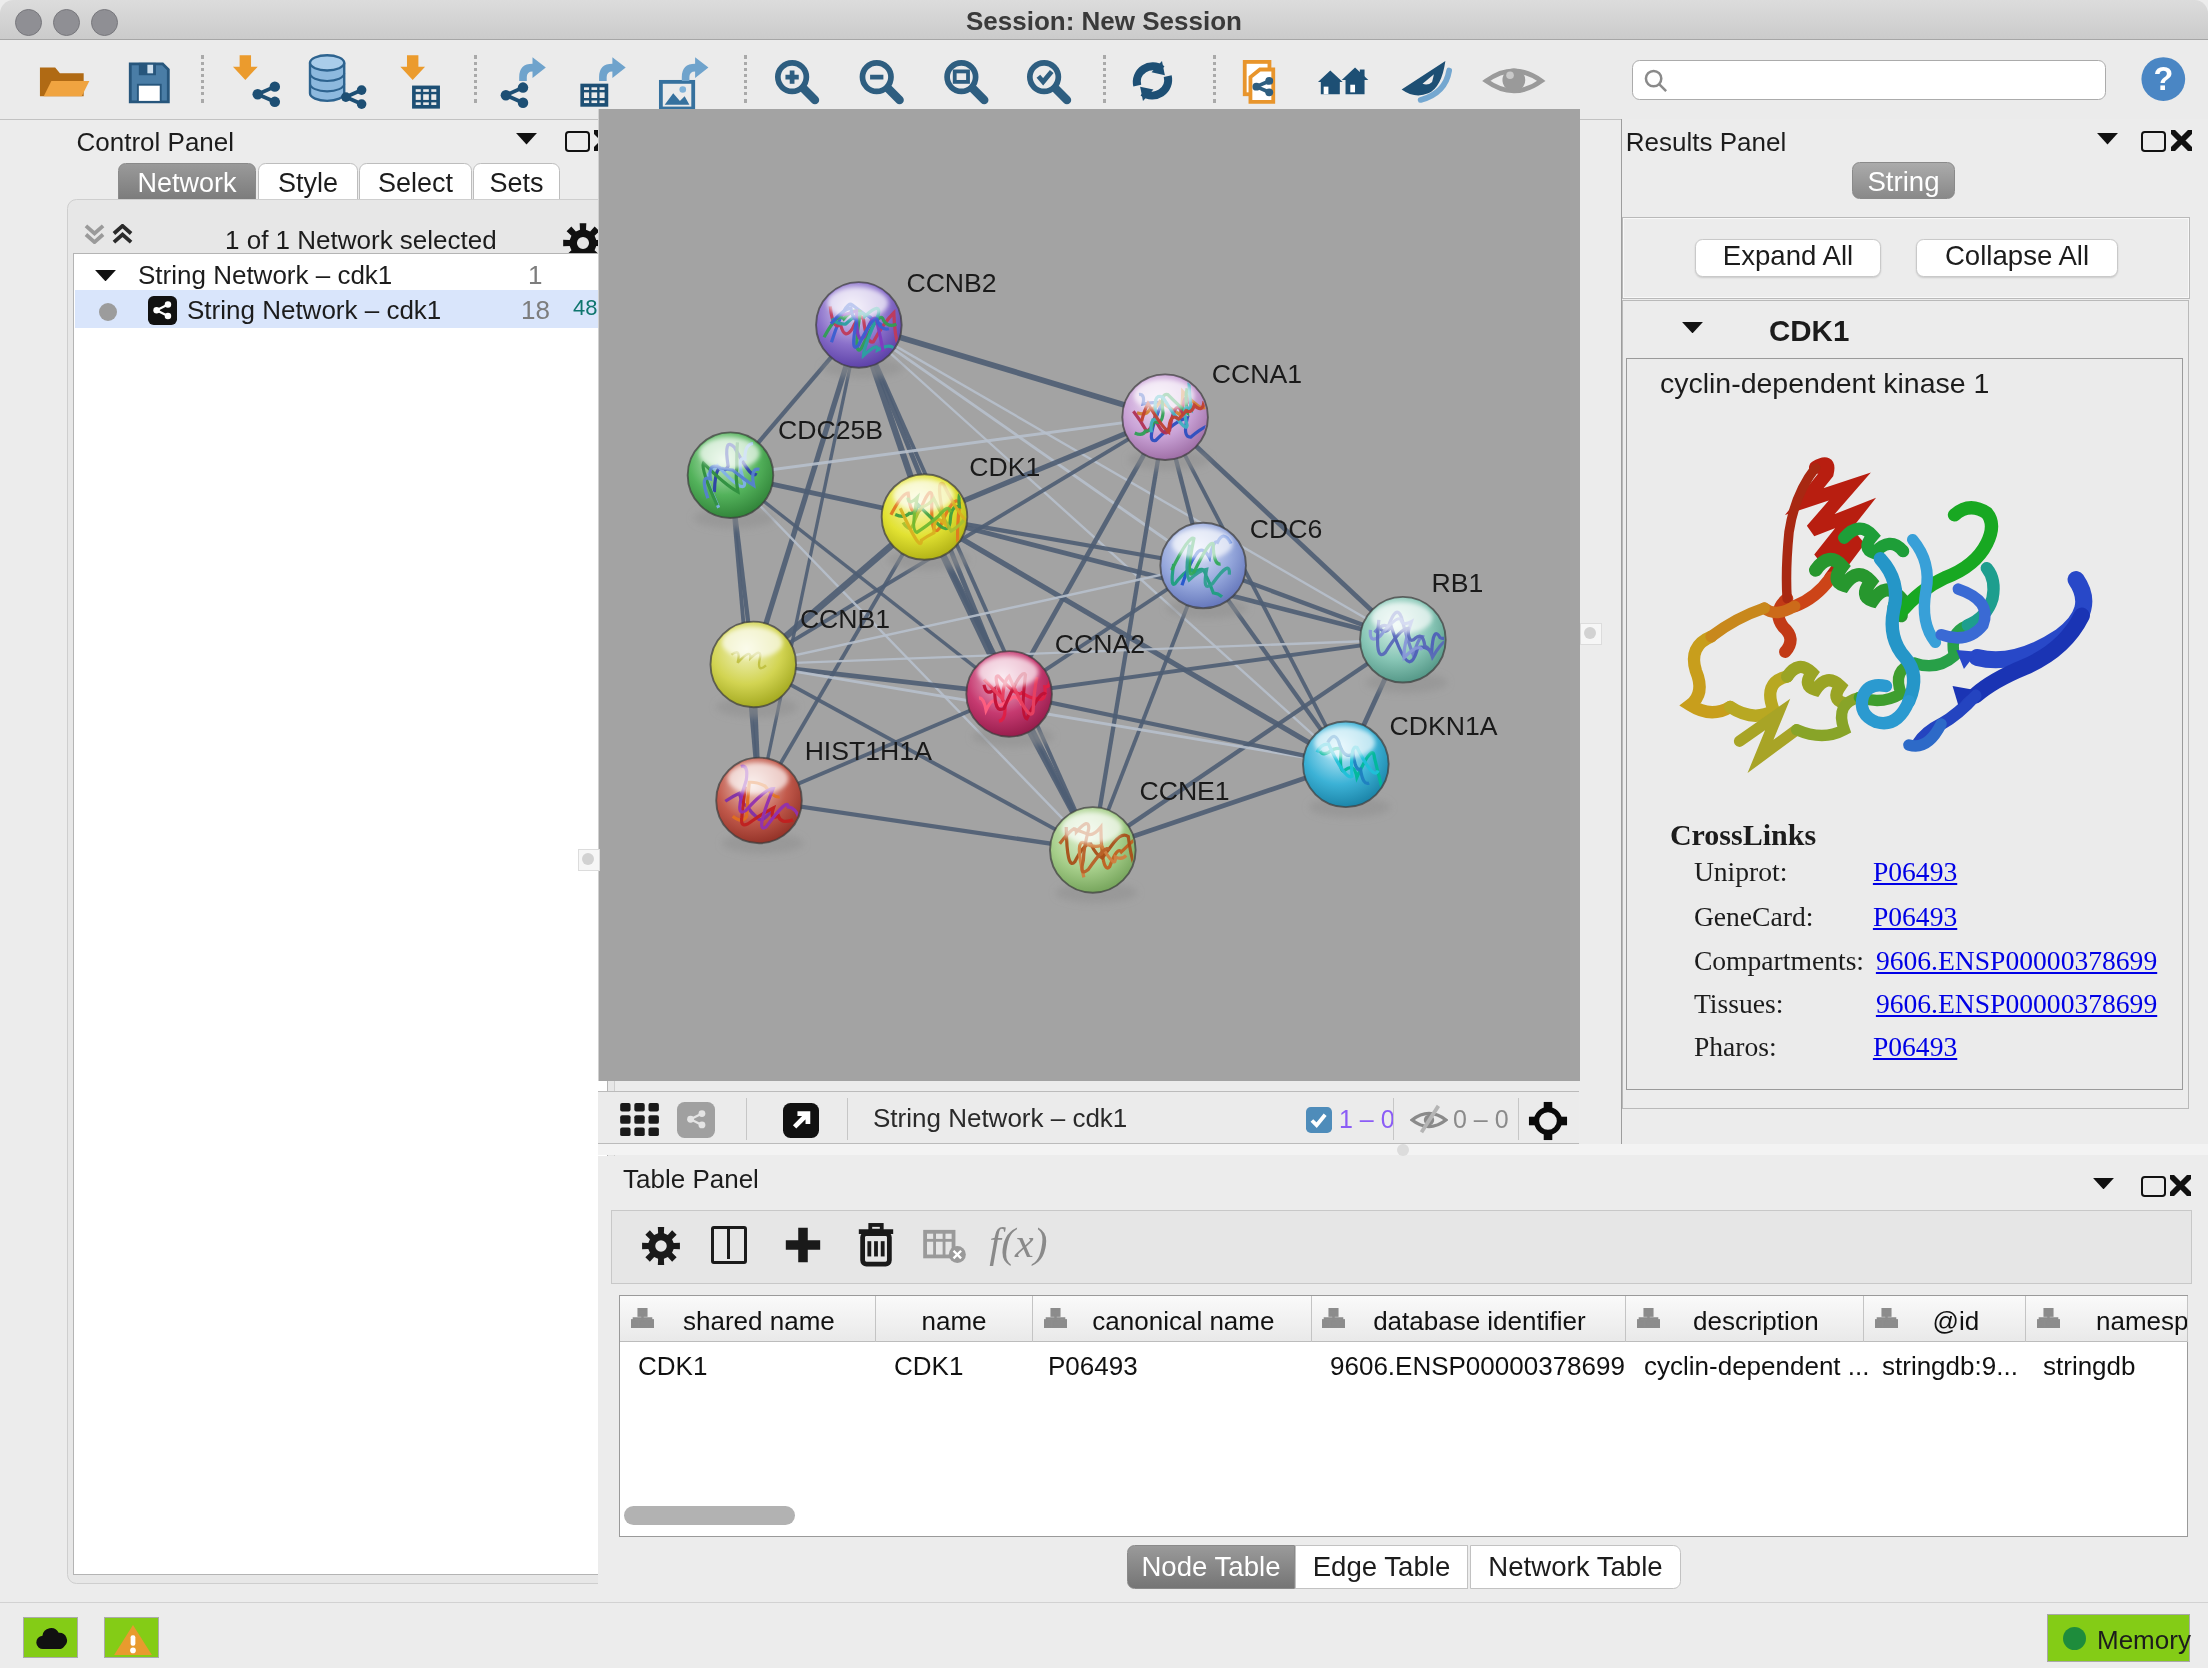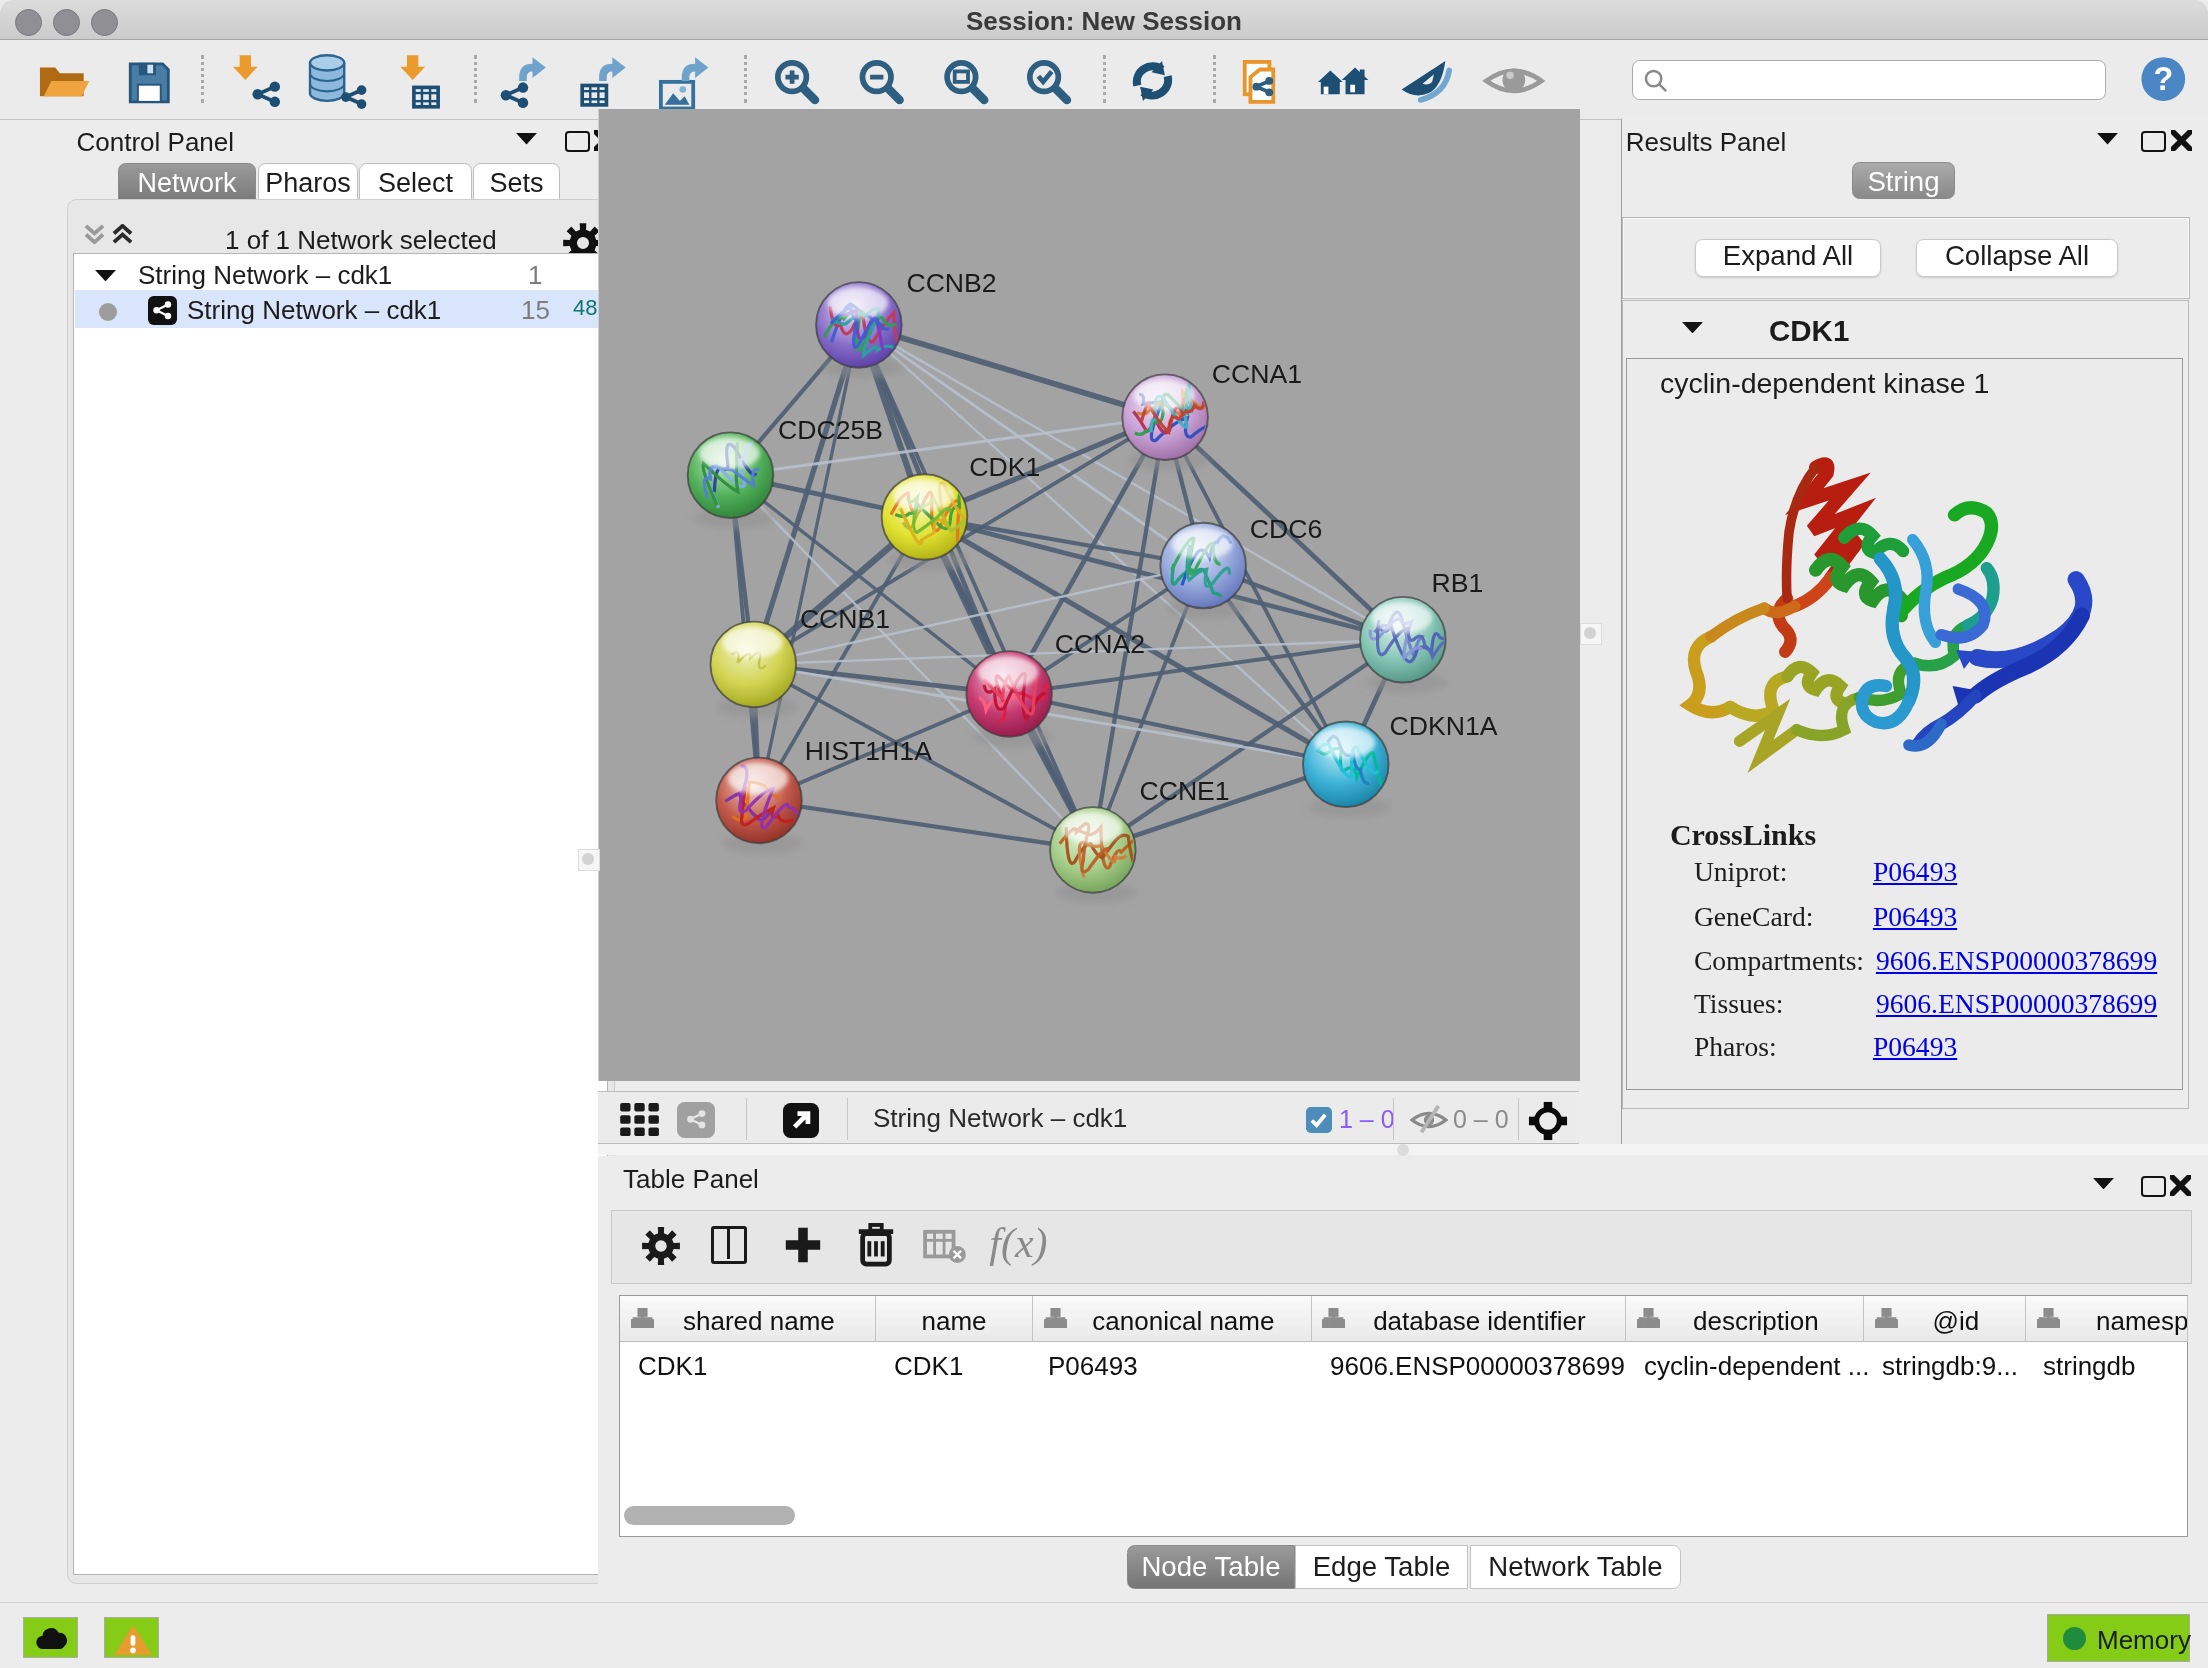--- a/index.html
+++ b/index.html
@@ -195,42 +195,42 @@
 <div id="cpanel" class="abs" style="left:0;top:119px;width:597px;height:1468px;margin-left:48px;">
  <div id="ctitle" class="abs" style="left:28.5px;top:7.6px;">Control Panel</div>
  <svg class="abs" style="left:468px;top:14.3px" width="21" height="11.4" viewBox="0 0 22 12">
       <path d="M0,0 L22,0 L11,12 Z" fill="#111"></path>
     </svg>
     <div class="abs" style="left:517px;top:12.4px;width:21px;height:17px;border:2.9px solid #111;border-radius:3.8px;"></div>
     <svg class="abs" style="left:546px;top:11.4px" width="21" height="21" viewBox="0 0 22 22">
       <path d="M2,2 L20,20 M20,2 L2,20" stroke="#111" stroke-width="6" stroke-linecap="round"></path>
     </svg>
  <div class="tab tabsel" style="left:70px;top:44px;width:138px;height:38px;line-height:38px;">Network</div>
- <div class="tab" style="left:210px;top:44px;width:100px;height:38px;line-height:38px;">Pharos</div>
+ <div class="tab" style="left:210px;top:44px;width:100px;height:38px;line-height:38px;">Style</div>
  <div class="tab" style="left:311px;top:44px;width:113px;height:38px;line-height:38px;">Select</div>
  <div class="tab" style="left:425px;top:44px;width:87px;height:38px;line-height:38px;">Sets</div>
  <div id="cp_inner" class="abs"></div>
  <div class="abs" style="left:177px;top:106px;font-size:26px;">1 of 1 Network selected</div>
  <svg class="abs" style="left:36px;top:105px" width="21" height="20" viewBox="0 0 22 21">
       <path d="M2,2 L11,10 L20,2 M2,11 L11,19 L20,11" fill="none" stroke="#9a9a9a" stroke-width="4"></path>
     </svg>
     <svg class="abs" style="left:64px;top:105px" width="21" height="20" viewBox="0 0 22 21">
       <path d="M2,10 L11,2 L20,10 M2,19 L11,11 L20,19" fill="none" stroke="#2a2a2a" stroke-width="4"></path>
     </svg>
     <svg class="abs" style="left:512px;top:101px" width="46" height="46" viewBox="0 0 48 48">
       <g transform="translate(24,24) scale(1.05)">
         <path d="M19.7,-3.3 L19.7,3.3 L13.2,3.0 L11.5,7.1 L16.3,11.6 L11.6,16.3 L7.1,11.5 L3.0,13.2 L3.3,19.7 L-3.3,19.7 L-3.0,13.2 L-7.1,11.5 L-11.6,16.3 L-16.3,11.6 L-11.5,7.1 L-13.2,3.0 L-19.7,3.3 L-19.7,-3.3 L-13.2,-3.0 L-11.5,-7.1 L-16.3,-11.6 L-11.6,-16.3 L-7.1,-11.5 L-3.0,-13.2 L-3.3,-19.7 L3.3,-19.7 L3.0,-13.2 L7.1,-11.5 L11.6,-16.3 L16.3,-11.6 L11.5,-7.1 L13.2,-3.0 Z M6,0 A6,6 0 1 0 -6,0 A6,6 0 1 0 6,0 Z" fill="#111"></path>
       </g>
     </svg>
  <div id="cp_list" class="abs">
    <div class="abs" style="left:64px;top:5.7px;font-size:26px;">String Network – cdk1</div>
    <div class="abs" style="left:454px;top:5.7px;font-size:26px;color:#7d7d7d;">1</div>
    <div id="cp_row2">
      <div class="abs" style="left:112px;top:4.8px;font-size:26px;">String Network – cdk1</div>
-     <div class="abs" style="left:446px;top:4.8px;font-size:26px;color:#7d7d7d;">15</div>
+     <div class="abs" style="left:446px;top:4.8px;font-size:26px;color:#7d7d7d;">18</div>
      <div class="abs" style="left:498px;top:4.8px;font-size:22px;color:#0f766e;">48</div>
    </div>
    <svg class="abs" style="left:21px;top:16px" width="21" height="11.4" viewBox="0 0 22 12">
         <path d="M0,0 L22,0 L11,12 Z" fill="#111"></path>
       </svg>
       <div class="abs" style="left:25px;top:49px;width:18px;height:18px;border-radius:50%;background:#9c9c9c;"></div>
       <div class="abs" style="left:74px;top:42px;width:28.5px;height:28.5px;background:#111;border-radius:5.7px;">
         <svg class="abs" style="left:0px;top:0px" width="28.5" height="28.5" viewBox="0 0 30 30">
           <g stroke="#fff" fill="#fff" stroke-width="2.4">
             <line x1="9" y1="15" x2="21" y2="9"></line>

